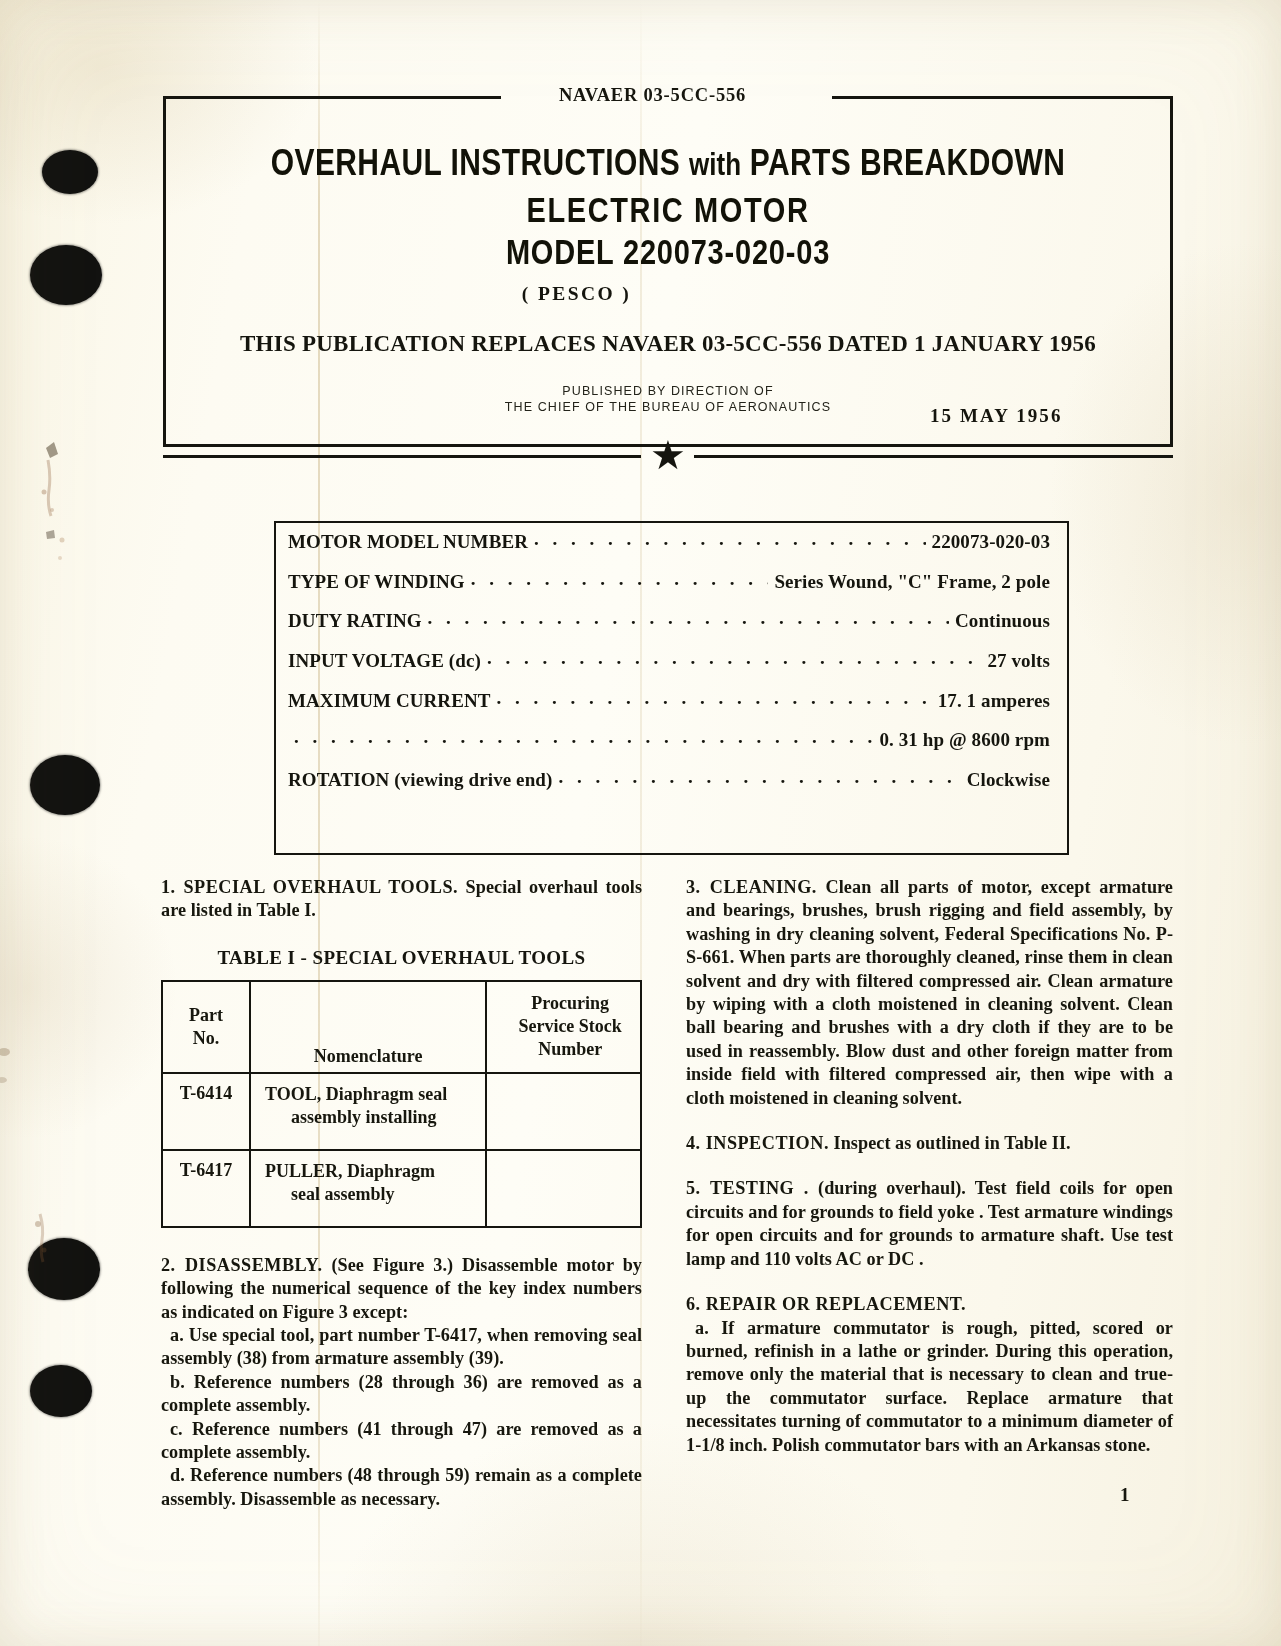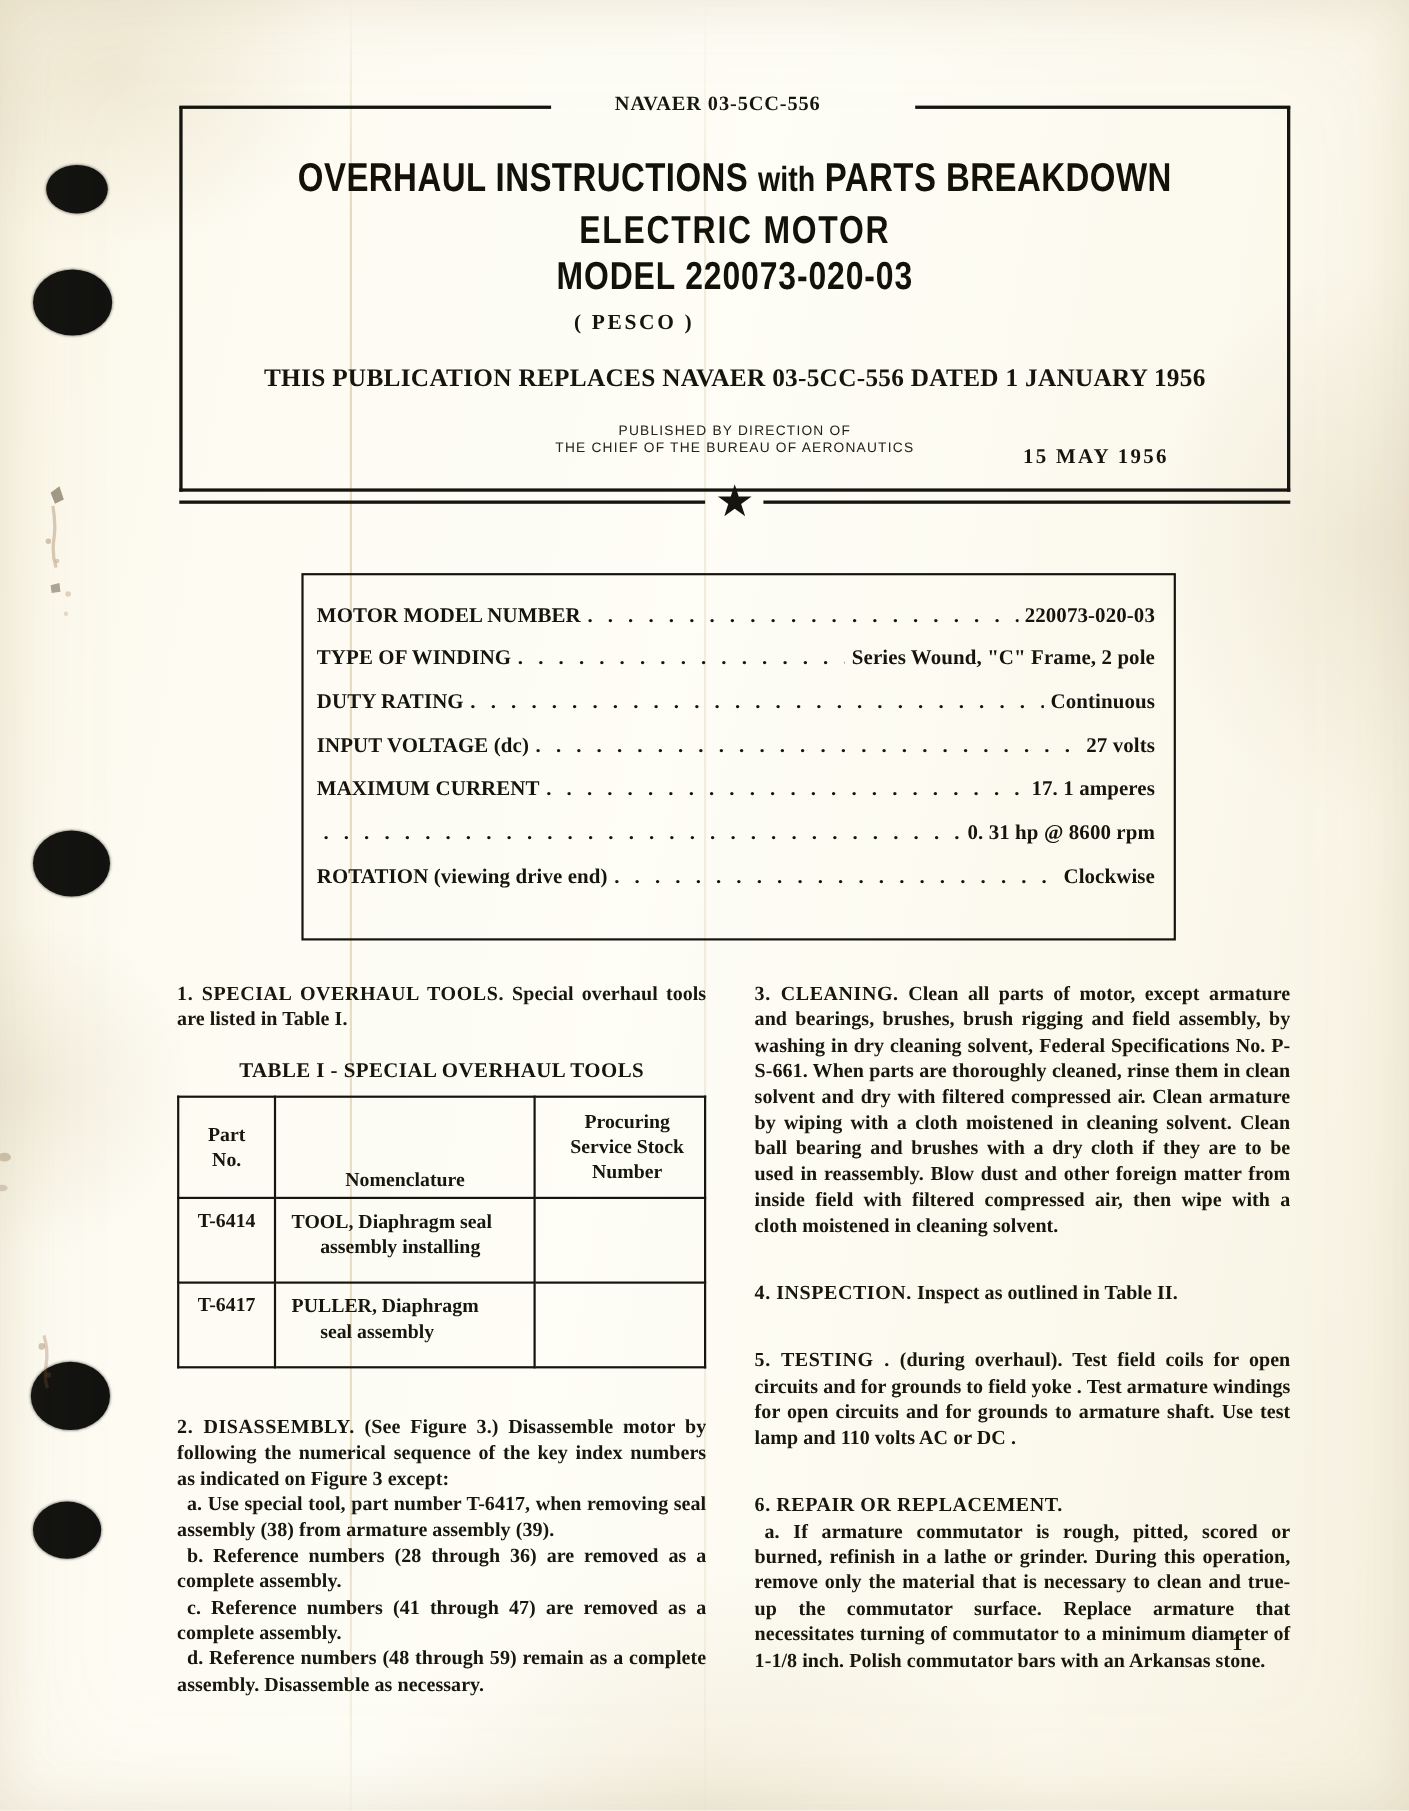--- a/index.html
+++ b/index.html
@@ -205,21 +205,21 @@
     box-sizing: border-box;
   }
   .lp-rows {
     position: absolute;
     left: 288px;
     top: 531px;
     width: 762px;
   }
   .lp-row {
     display: flex;
-    align-items: flex-end;
+    align-items: flex-start;
     height: 39.7px;
     font-family: "Liberation Serif", serif;
     font-size: 19px;
     color: #15150e;
     white-space: nowrap;
     font-weight: 600;
     letter-spacing: 0.1px;
   }
   .lp-label { flex: 0 0 auto; }
   .lp-dots {
@@ -252,21 +252,21 @@
     left: 686px;
     top: 876px;
     width: 487px;
   }
   .para {
     font-family: "Liberation Serif", serif;
     font-size: 18.2px;
     line-height: 23.4px;
     color: #17170e;
     text-align: justify;
-    margin: 16px 0 0 0;
+    margin: 0 0 0 0;
     font-weight: 600;
     letter-spacing: 0.05px;
   }
   .para.indent { text-indent: 9px; }
   .para + .para { margin-top: 0; }
   .gap-md { height: 22px; }
   .gap-lg { height: 26px; }
   .cap { font-weight: 700; letter-spacing: 0.5px; }
 
   

